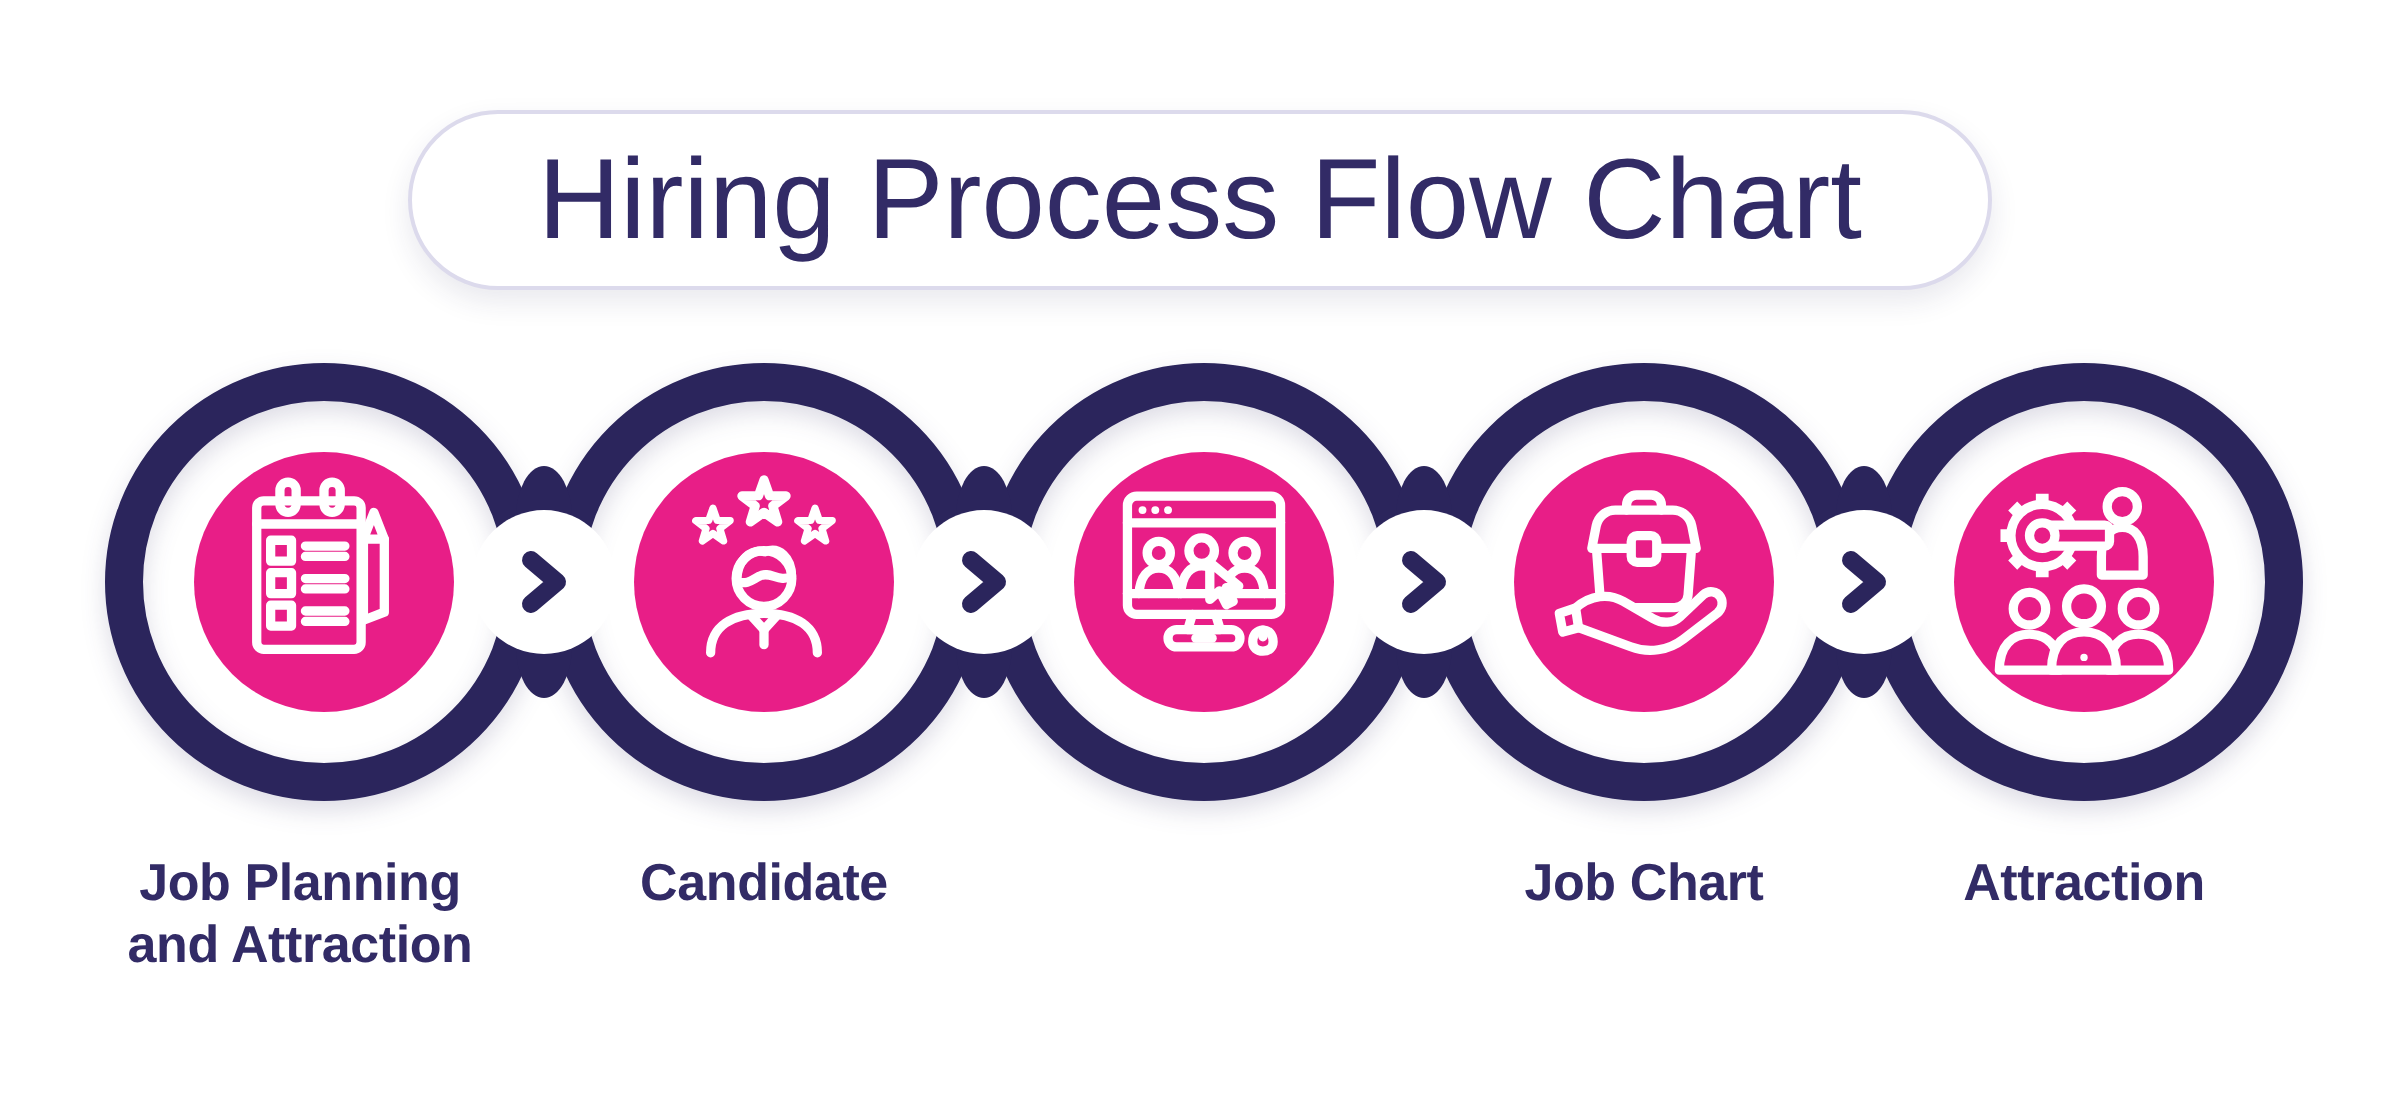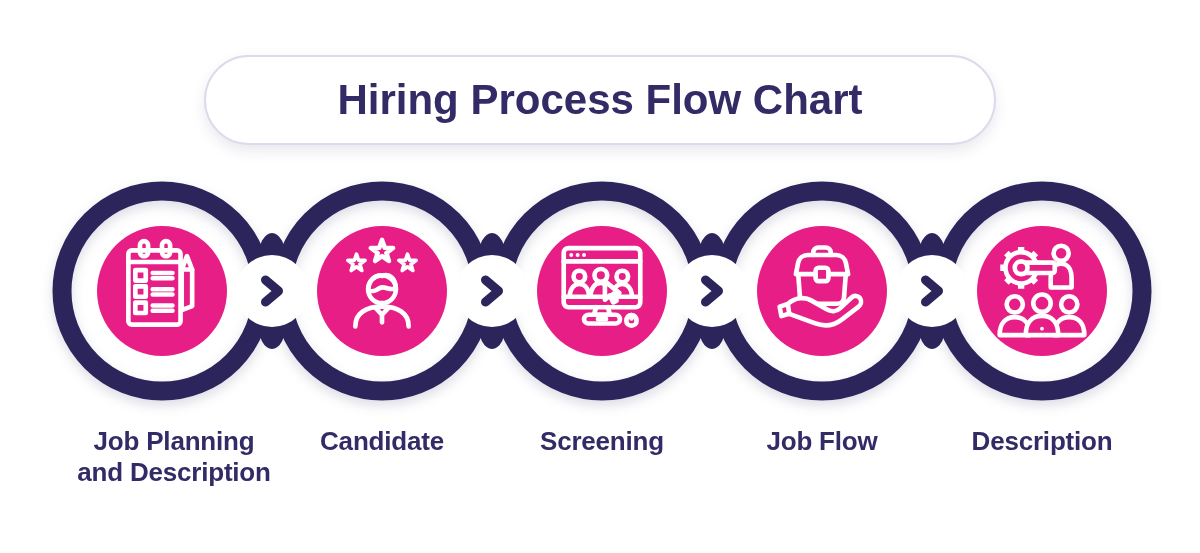--- a/index.html
+++ b/index.html
@@ -6,21 +6,21 @@
     --navy:#2b255c; --pink:#e81e87; --text-navy:#322b66;
     --pill-border:#dcdaec; --background:#ffffff; --icon-stroke:#ffffff;
   }
   html,body{margin:0;padding:0;background:var(--background);}
   .canvas{position:relative;width:1200px;height:553px;background:var(--background);
           overflow:hidden;font-family:"Liberation Sans",sans-serif;}
   .title-pill{position:absolute;left:50%;top:55px;transform:translateX(-50%);
           width:792px;height:90px;border:2px solid var(--pill-border);border-radius:46px;
           background:var(--background);display:flex;align-items:center;justify-content:center;
           box-shadow:0 6px 14px rgba(44,38,92,0.10);box-sizing:border-box;}
-  .title-pill span{font-size:42px;font-weight:700;color:var(--text-navy);letter-spacing:0;
+  .title-pill span{font-size:57px;font-weight:400;color:var(--text-navy);letter-spacing:0;
           white-space:nowrap;}
   svg.diagram{position:absolute;left:0;top:0;}
   .ring{fill:none;stroke:var(--navy);stroke-width:19;}
   .rings-layer{filter:drop-shadow(0 5px 6px rgba(44,38,92,0.16));}
   .link{fill:var(--navy);}
   .notch{fill:var(--background);}
   .chev{fill:none;stroke:var(--navy);stroke-width:9;stroke-linecap:round;stroke-linejoin:round;}
   .disc{fill:var(--pink);}
   .ic{fill:none;stroke:var(--icon-stroke);stroke-width:4;stroke-linecap:round;stroke-linejoin:round;}
   .icf{fill:var(--icon-stroke);stroke:none;}
@@ -146,33 +146,32 @@
       <path class="icp" d="M13.5 88 C13.5 77.5 19 72.5 26.5 72.5 C34 72.5 39.5 77.5 39.5 88 Z"></path>
       <circle class="icp" cx="73.5" cy="61.5" r="7"></circle>
       <path class="icp" d="M60.5 88 C60.5 77.5 66 72.5 73.5 72.5 C81 72.5 86.5 77.5 86.5 88 Z"></path>
       <circle class="icp" cx="50" cy="60.5" r="7.5"></circle>
       <path class="icp" d="M36 88 C36 76.5 42 71.5 50 71.5 C58 71.5 64 76.5 64 88 Z"></path>
       <circle class="icf" cx="50" cy="82.5" r="1.6"></circle>
     </g>
   </svg>
 
   <div class="labels">
-    <div class="step-label" style="left:44px">
+    <div class="step-label" style="left:20px">
       <div>Job Planning</div>
-      <div>and Description</div>
+      <div>and Attraction</div>
     </div>
     <div class="step-label" style="left:252px">
       <div>Candidate</div>
     </div>
     <div class="step-label" style="left:472px">
-      <div>Screening</div>
     </div>
     <div class="step-label" style="left:692px">
-      <div>Job Flow</div>
+      <div>Job Chart</div>
       <div></div>
     </div>
     <div class="step-label" style="left:912px">
-      <div>Description</div>
+      <div>Attraction</div>
       <div></div>
     </div>
   </div>
 
 </div>
 
 </body></html>

